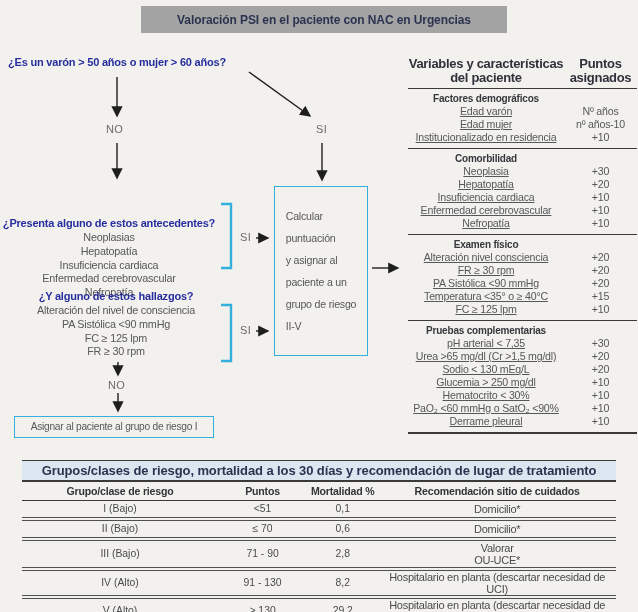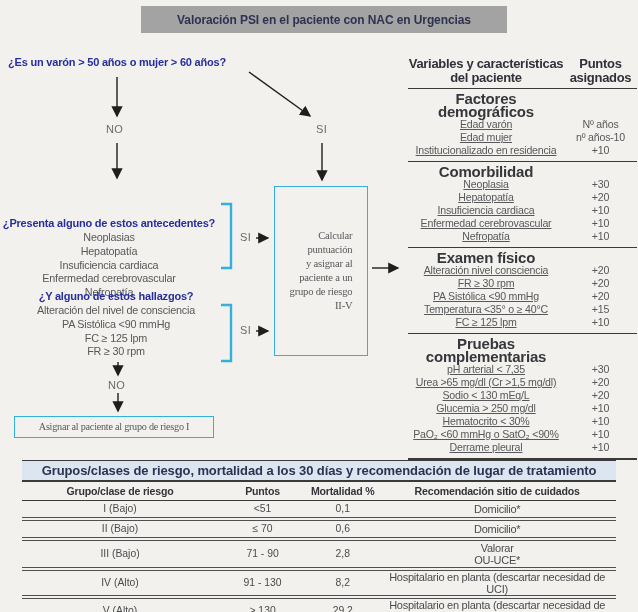--- a/index.html
+++ b/index.html
@@ -13,37 +13,37 @@
     color:#2b3350; font-weight:bold; font-size:12px;
     display:flex; align-items:center; justify-content:center; letter-spacing:-0.1px;
   }
   .question { color:#262e9e; font-weight:bold; font-size:11px; letter-spacing:-0.2px; white-space:nowrap; }
   .flow-label { color:#6b6b66; font-size:11px; letter-spacing:0.3px; }
   .list-block { text-align:center; }
   .list-block .question { display:block; margin-bottom:2px; white-space:normal; }
   .list-item { font-size:10.8px; line-height:13.8px; color:#57585a; letter-spacing:-0.2px; }
   .cyan-box {
     border:1.5px solid #33b1dc; box-sizing:border-box; color:#57585a;
-    font-size:10.6px; line-height:14px; text-align:right;
-    display:flex; align-items:center; justify-content:center; white-space:pre-line; letter-spacing:-0.2px;font-family:Liberation Serif, serif;
+    font-size:10.6px; line-height:22px; text-align:left;
+    display:flex; align-items:center; justify-content:center; white-space:pre-line; letter-spacing:-0.2px;
   }
   svg.overlay { position:absolute; left:0; top:0; pointer-events:none; }
 
   
   .ptable { left:408px; top:57px; width:229px; }
   .pt-head { display:flex; border-bottom:1.5px solid #3a3a38; padding-bottom:4px; }
   .pt-head > div {
     font-weight:bold; color:#30313a; font-size:13px; line-height:13.5px;
     text-align:center; white-space:pre-line; letter-spacing:-0.3px;
   }
   .pt-c1 { width:156px; }
   .pt-c2 { width:73px; }
   .psec { border-bottom:1px solid #3a3a38; padding:3px 0 4px; }
   .psec:last-child { border-bottom:2px solid #3a3a38; }
-  .psec-name { width:156px; text-align:center; font-weight:bold; color:#36373c; font-size:15px; line-height:13px; letter-spacing:-0.2px; }
+  .psec-name { width:156px; text-align:center; font-weight:bold; color:#36373c; font-size:10px; line-height:13px; letter-spacing:-0.2px; }
   .prow { display:flex; font-size:10.6px; line-height:13px; letter-spacing:-0.2px; }
   .prow .n { width:156px; text-align:center;text-decoration:underline; }
   .prow .v { width:73px; text-align:center; }
 
   
   .rtable { left:22px; top:460px; width:594px; font-size:10.4px; color:#4a4b4d; }
   .rt-title {
     background:#dce6f1; border-top:1px solid #3a3a38; border-bottom:2px solid #3a3a38;
     font-weight:bold; color:#2b3350; text-align:center; font-size:13px;
     height:19px; line-height:19px; letter-spacing:-0.1px;

